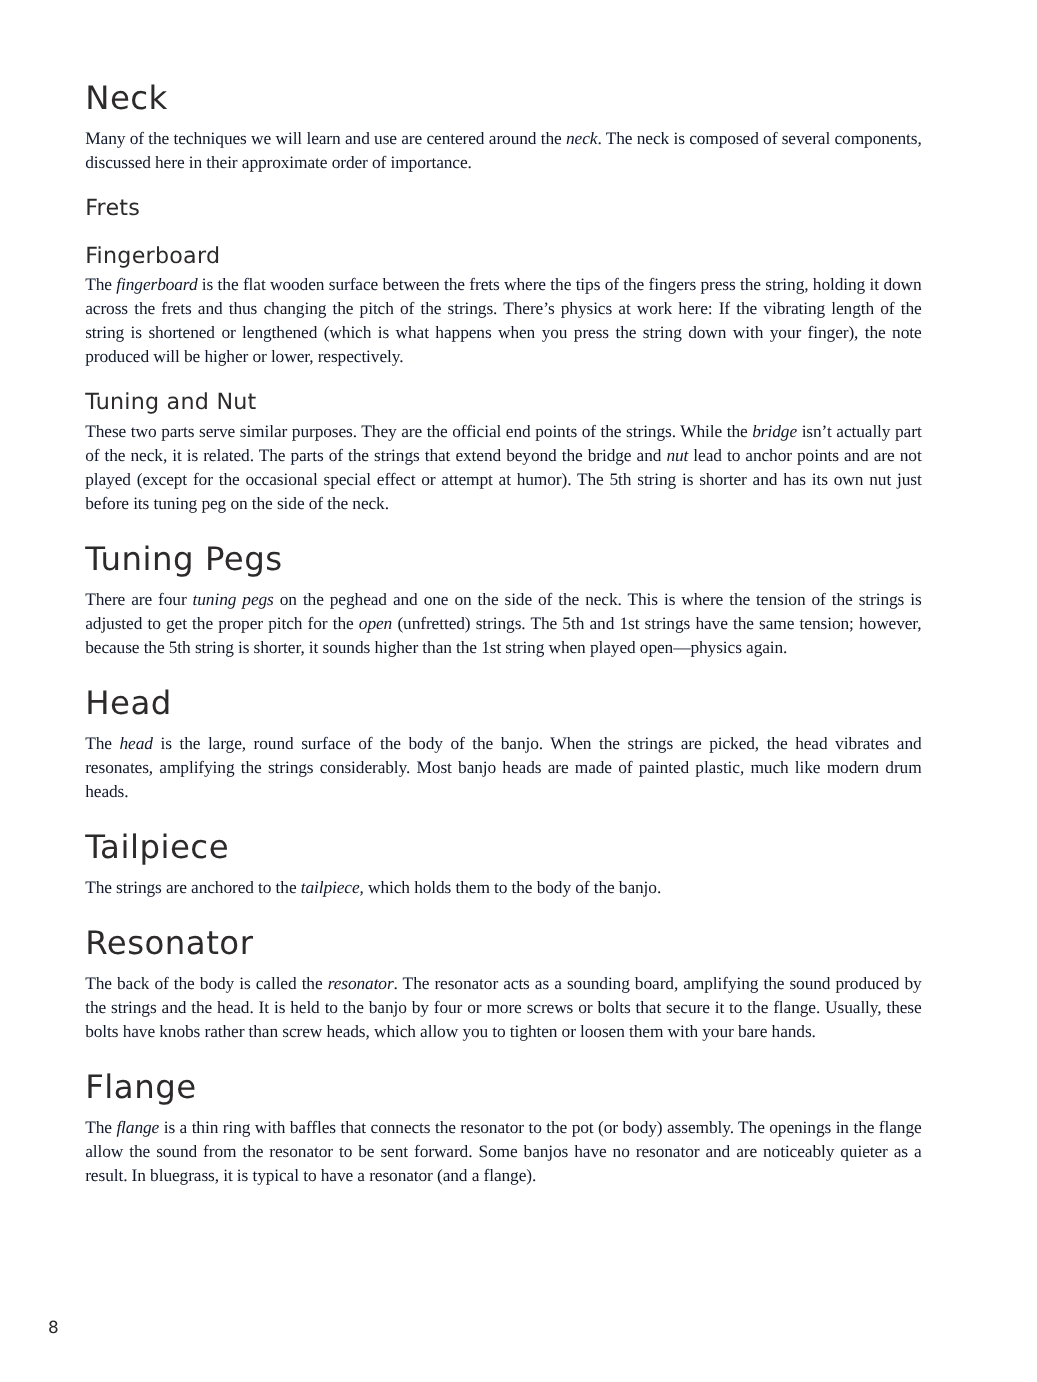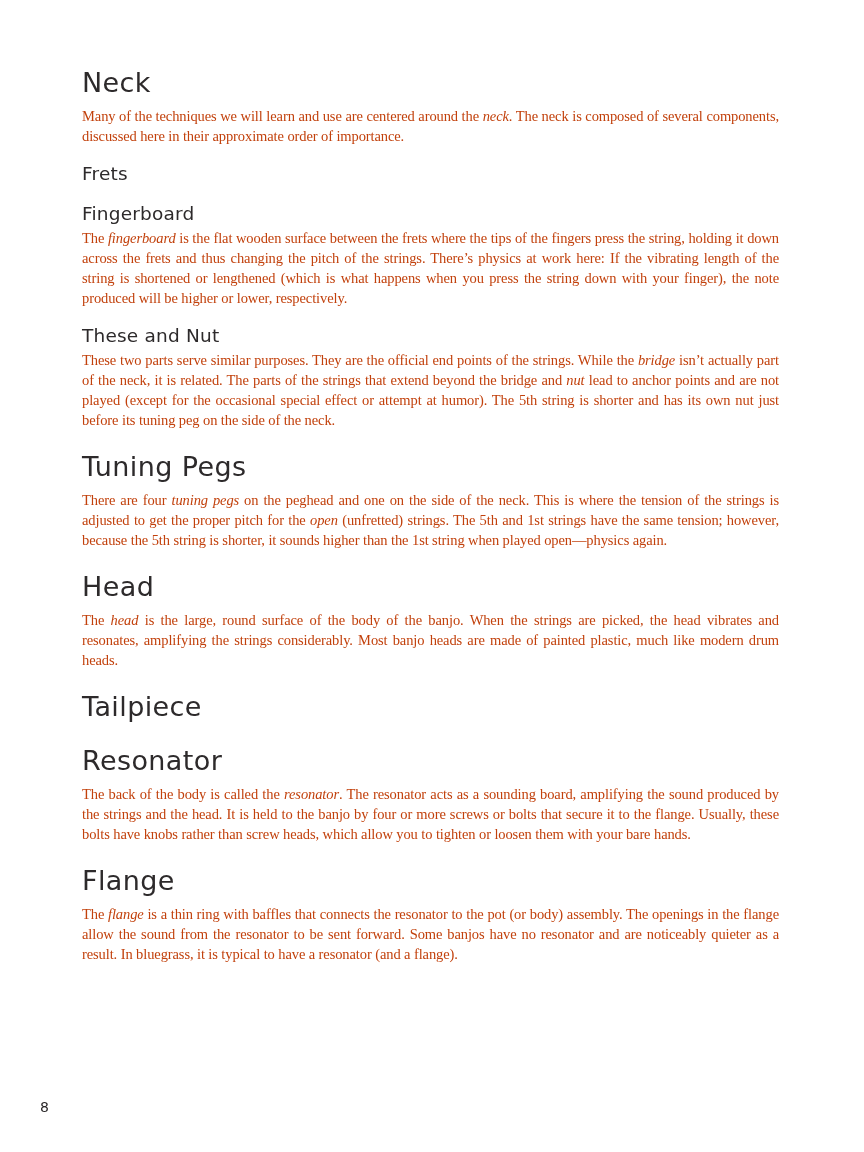--- a/index.html
+++ b/index.html
@@ -7,21 +7,21 @@
   body {
     width: 864px;
     height: 1152px;
     background: #ffffff;
     position: relative;
     overflow: hidden;
     font-family: "Liberation Serif", serif;
   }
   .content {
     position: absolute;
-    left: 82px;
+    left: 71px;
     top: 66px;
     width: 697px;
     color: #232021;
   }
   .h1 {
     font-family: "DejaVu Sans", "Liberation Sans", sans-serif;
     font-weight: 400;
     font-size: 27px;
     line-height: 34px;
     letter-spacing: 0.4px;
@@ -37,21 +37,21 @@
     letter-spacing: 0.2px;
     color: #2d2a2b;
     margin: 15px 0 2px 0;
   }
   .para {
     font-size: 14.5px;
     line-height: 20px;
     letter-spacing: -0.1px;
     text-align: justify;
     margin: 0;
-    color: #c2410c;
+    color: #0f172a;
   }
   .para em { font-style: italic; }
   .page-number {
     position: absolute;
     left: 40px;
     top: 1099px;
     font-family: "DejaVu Sans", "Liberation Sans", sans-serif;
     font-size: 14px;
     color: #2b2829;
   }
@@ -60,27 +60,28 @@
 <body>
 
 <div class="page">
   <main class="content">
     <div class="sections">
         <h1 class="h1">Neck</h1>
         <p class="para"><span>Many of the techniques we will learn and use are centered around the </span><em>neck</em><span>. The neck is composed of several components, discussed here in their approximate order of importance.</span></p>
         <h2 class="h2">Frets</h2>
         <h2 class="h2">Fingerboard</h2>
         <p class="para"><span>The </span><em>fingerboard</em><span> is the flat wooden surface between the frets where the tips of the fingers press the string, holding it down across the frets and thus changing the pitch of the strings. There’s physics at work here: If the vibrating length of the string is shortened or lengthened (which is what happens when you press the string down with your finger), the note produced will be higher or lower, respectively.</span></p>
-        <h2 class="h2">These and Nut</h2>
+        <h2 class="h2">Tuning and Nut</h2>
         <p class="para"><span>These two parts serve similar purposes. They are the official end points of the strings. While the </span><em>bridge</em><span> isn’t actually part of the neck, it is related. The parts of the strings that extend beyond the bridge and </span><em>nut</em><span> lead to anchor points and are not played (except for the occasional special effect or attempt at humor). The 5th string is shorter and has its own nut just before its tuning peg on the side of the neck.</span></p>
         <h1 class="h1">Tuning Pegs</h1>
         <p class="para"><span>There are four </span><em>tuning pegs</em><span> on the peghead and one on the side of the neck. This is where the tension of the strings is adjusted to get the proper pitch for the </span><em>open</em><span> (unfretted) strings. The 5th and 1st strings have the same tension; however, because the 5th string is shorter, it sounds higher than the 1st string when played open—physics again.</span></p>
         <h1 class="h1">Head</h1>
         <p class="para"><span>The </span><em>head</em><span> is the large, round surface of the body of the banjo. When the strings are picked, the head vibrates and resonates, amplifying the strings considerably. Most banjo heads are made of painted plastic, much like modern drum heads.</span></p>
         <h1 class="h1">Tailpiece</h1>
+        <p class="para"><span>The strings are anchored to the </span><em>tailpiece</em><span>, which holds them to the body of the banjo.</span></p>
         <h1 class="h1">Resonator</h1>
         <p class="para"><span>The back of the body is called the </span><em>resonator</em><span>. The resonator acts as a sounding board, amplifying the sound produced by the strings and the head. It is held to the banjo by four or more screws or bolts that secure it to the flange. Usually, these bolts have knobs rather than screw heads, which allow you to tighten or loosen them with your bare hands.</span></p>
         <h1 class="h1">Flange</h1>
         <p class="para"><span>The </span><em>flange</em><span> is a thin ring with baffles that connects the resonator to the pot (or body) assembly. The openings in the flange allow the sound from the resonator to be sent forward. Some banjos have no resonator and are noticeably quieter as a result. In bluegrass, it is typical to have a resonator (and a flange).</span></p>
       </div>
   </main>
   <div class="page-number">8</div>
 </div>
 
 </body></html>

